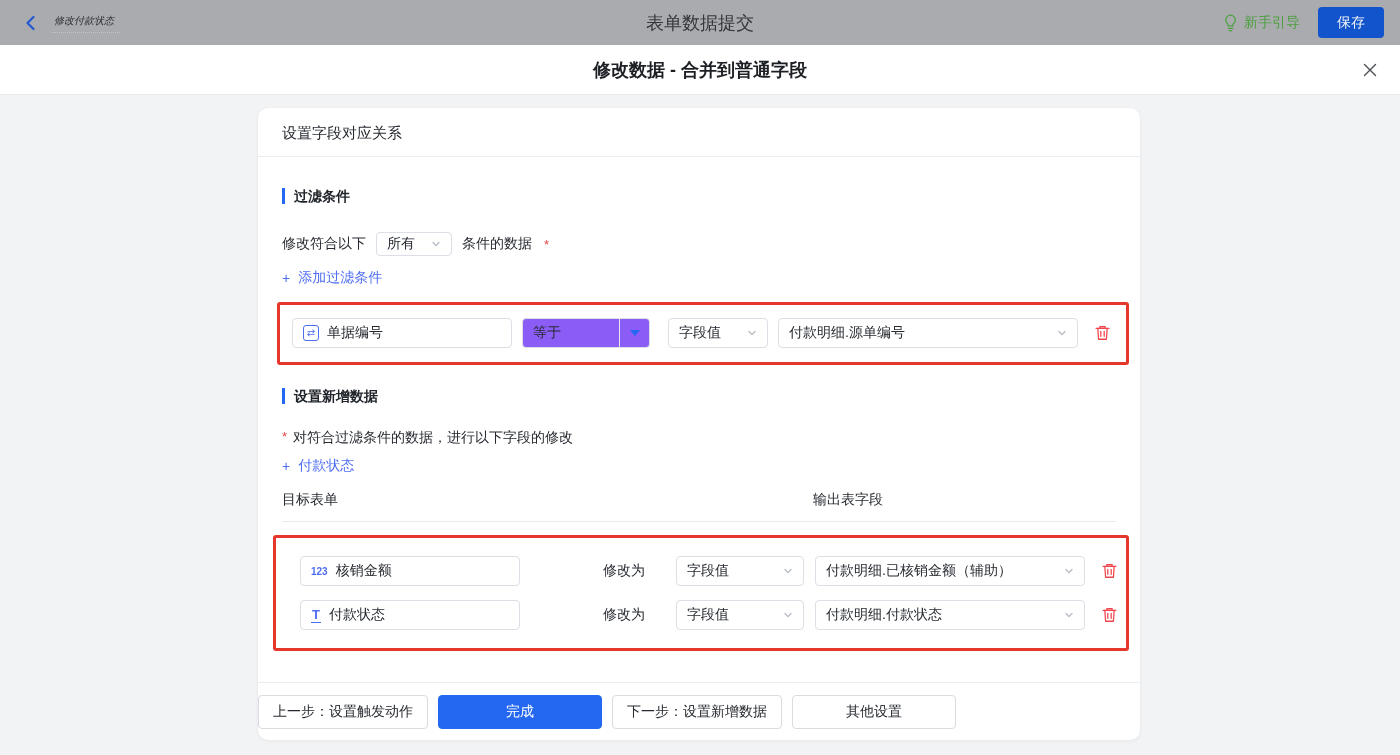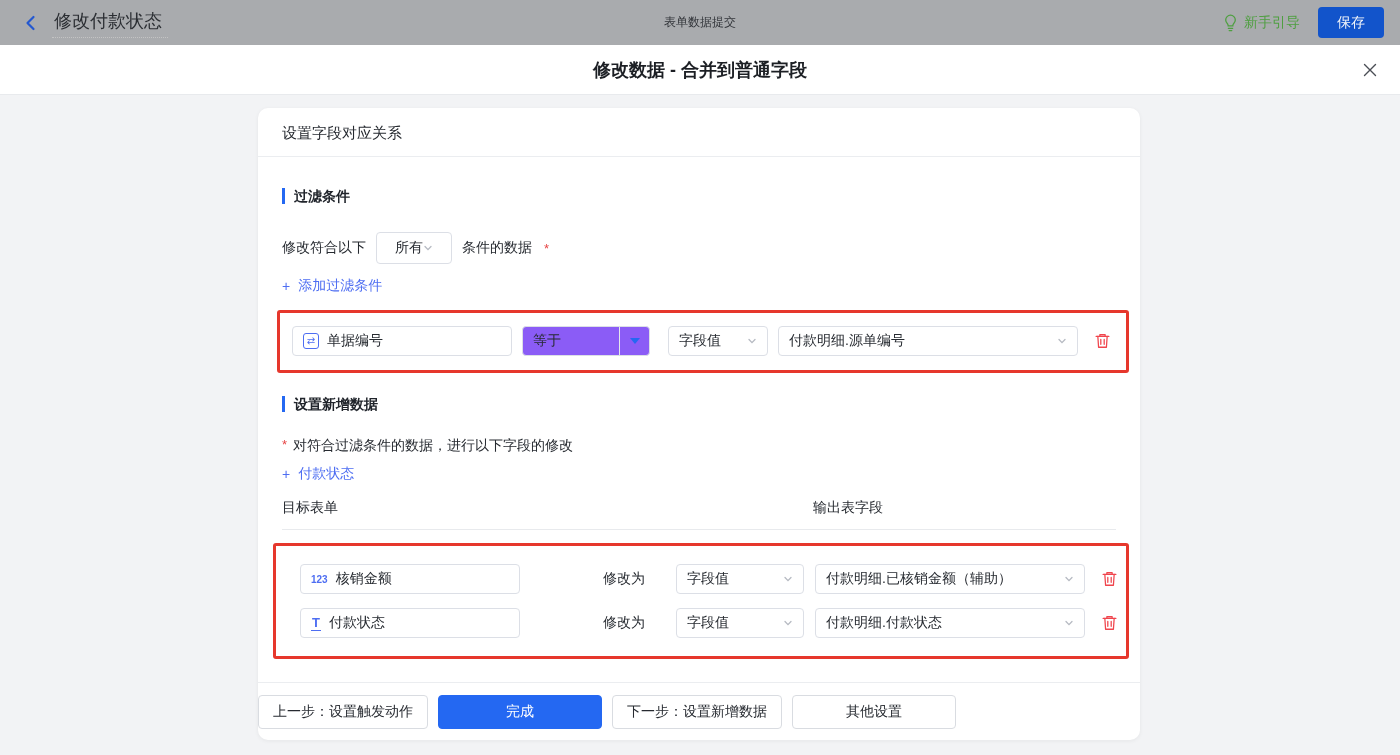--- a/index.html
+++ b/index.html
@@ -4,22 +4,22 @@
 <style>
   * { margin:0; padding:0; box-sizing:border-box; }
   html,body { width:1400px; height:755px; }
   body { font-family:"Liberation Sans","DejaVu Sans",sans-serif; font-size:14px; color:#262a30; }
   .stage { position:relative; width:1400px; height:755px; background:#f2f3f5; overflow:hidden; }
 
   
   .app-header { position:absolute; top:0; left:0; width:100%; height:45px; background:#a9abae; display:flex; align-items:center; }
   .hdr-left { display:flex; align-items:center; gap:12px; padding-left:22px; }
   .back-ic { display:flex; align-items:center; cursor:pointer; }
-  .hdr-title { font-size:18px; color:#2b2e33; padding:2px 6px 4px 2px; border-bottom:1px dotted #c4c4c4; }
-  .hdr-center { position:absolute; left:50%; transform:translateX(-50%); font-size:12px; color:#33363b; }
+  .hdr-title { font-size:10px; color:#2b2e33; padding:2px 6px 4px 2px; border-bottom:1px dotted #c4c4c4;font-style:italic; }
+  .hdr-center { position:absolute; left:50%; transform:translateX(-50%); font-size:18px; color:#33363b; }
   .hdr-right { position:absolute; right:16px; display:flex; align-items:center; gap:18px; }
   .guide { display:flex; align-items:center; gap:6px; color:#4f9f41; font-size:14px; cursor:pointer; }
   .save-btn { background:#1254cb; color:#f4f6f9; border:none; border-radius:4px; height:31px; min-width:66px; padding:0 18px; font-size:14px; cursor:pointer; }
 
   
   .modal-header { position:absolute; top:45px; left:0; width:100%; height:50px; background:#fff; border-bottom:1px solid #e8eaed; }
   .modal-title { position:absolute; left:50%; top:50%; transform:translate(-50%,-50%); font-size:18px; font-weight:700; color:#1c1f24; }
   .modal-close { position:absolute; right:22px; top:50%; transform:translateY(-50%); cursor:pointer; display:flex; }
 
   
@@ -27,21 +27,21 @@
   .card { position:absolute; left:258px; top:13px; width:882px; height:632px; background:#fff; border-radius:10px; box-shadow:0 1px 4px rgba(31,35,41,0.06); }
   .card-header { height:49px; line-height:49px; padding:0 24px; font-size:15px; color:#262a30; border-bottom:1px solid #ebedf0; }
   .card-content { padding:0 24px; }
 
   .section-title { margin-top:31px; font-weight:700; font-size:14px; color:#20242b; border-left:3px solid #2468f2; padding-left:9px; line-height:16px; }
 
   .match-row { margin-top:28px; display:flex; align-items:center; gap:10px; }
   .asterisk { color:#e64545; font-size:13px; margin-left:2px; }
   .add-link { margin-top:13px; color:#4e6ef2; font-size:14px; cursor:pointer; display:flex; align-items:center; gap:8px; width:max-content; }
 
-  .select { background:#fff; border:1px solid #dcdfe6; border-radius:4px; height:32px; display:flex; align-items:center; justify-content:center; padding:0 10px; cursor:pointer; }
+  .select { background:#fff; border:1px solid #dcdfe6; border-radius:4px; height:24px; display:flex; align-items:center; justify-content:space-between; padding:0 10px; cursor:pointer; }
   .select-sm { width:76px; }
   .ctl { height:30px; }
   .ctl, .field-input { background:#fff; border:1px solid #dcdfe6; border-radius:4px; display:flex; align-items:center; }
   .field-input { width:220px; height:30px; padding:0 10px; gap:8px; cursor:pointer; }
   .sel { justify-content:space-between; padding:0 10px; cursor:pointer; }
   .chev { flex:none; display:flex; }
 
   
   .op-combo { width:128px; height:30px; background:#8b5cf6; border:1px solid #dcdfe6; border-radius:4px; display:flex; align-items:stretch; cursor:pointer; }
   .op-text { flex:1; display:flex; align-items:center; padding:0 10px; }

